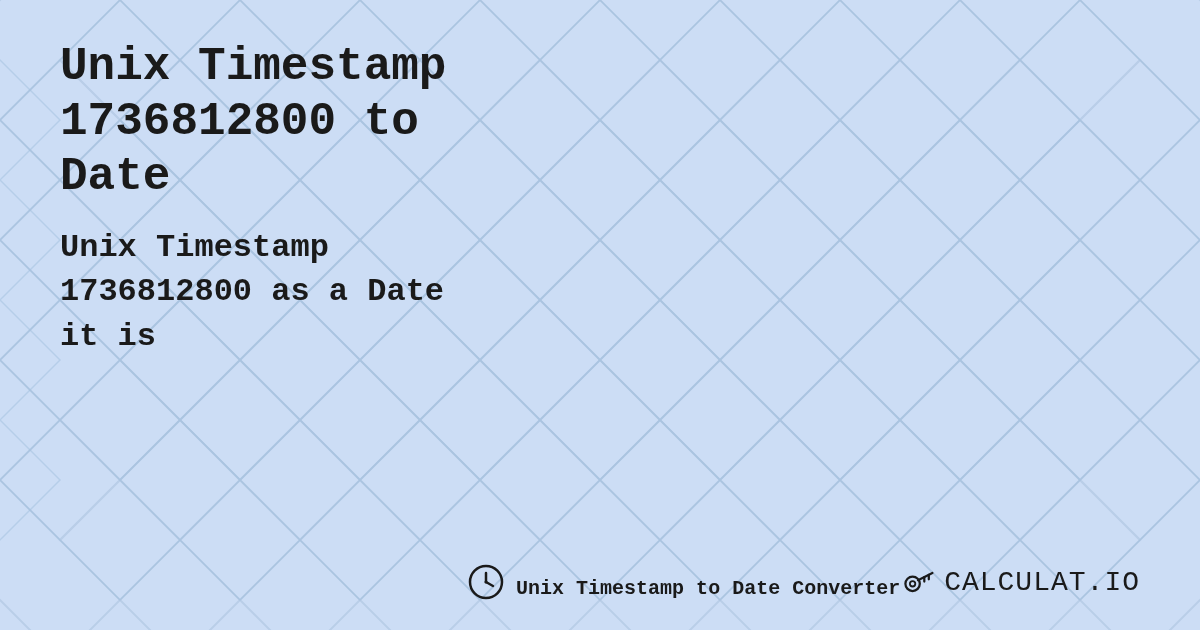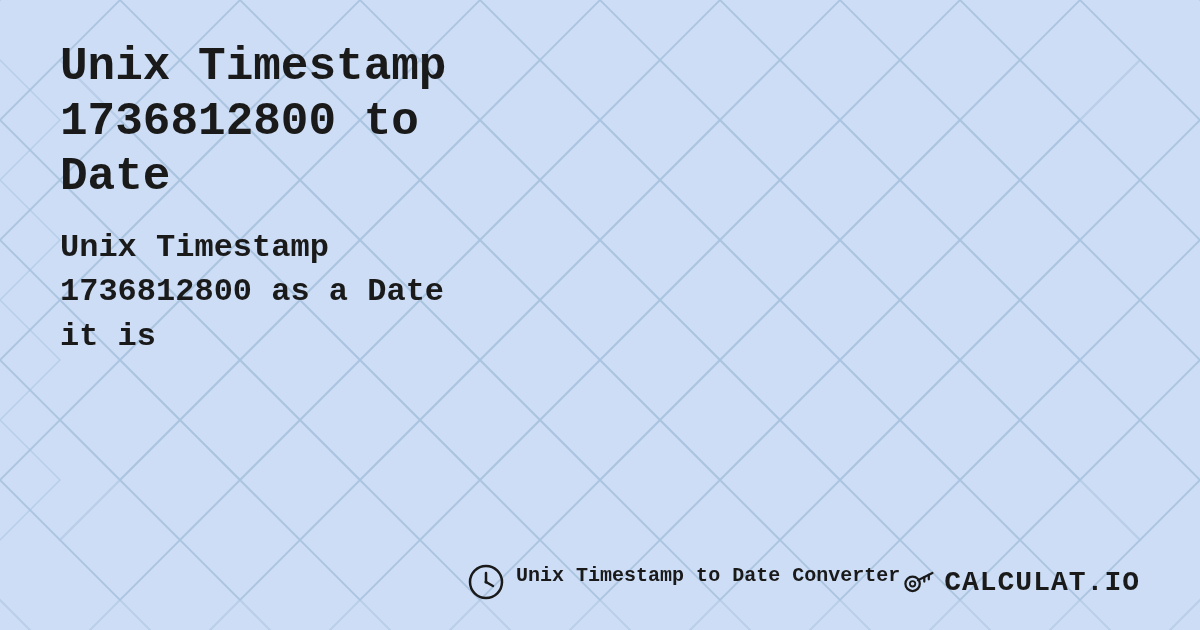--- a/index.html
+++ b/index.html
@@ -75,21 +75,21 @@
     .footer {
       display: flex;
       align-items: center;
       justify-content: space-between;
       margin-top: auto;
       padding-top: 20px;
     }
 
     .footer-left {
       display: flex;
-      align-items: flex-start;
+      align-items: flex-end;
       gap: 12px;
     }
 
     .clock-icon {
       width: 36px;
       height: 36px;
     }
 
     .footer-label {
       font-size: 20px;
@@ -104,21 +104,21 @@
       gap: 8px;
     }
 
     .logo-icon {
       width: 36px;
       height: 36px;
     }
 
     .logo-text {
       font-size: 28px;
-      font-weight: 700;
+      font-weight: 400;
       color: #1a1a1a;
       font-family: 'Courier New', Courier, monospace;
       letter-spacing: 1px;
     }
 
     .top-section {
       flex: 1;
     }
   </style>
 </head>

